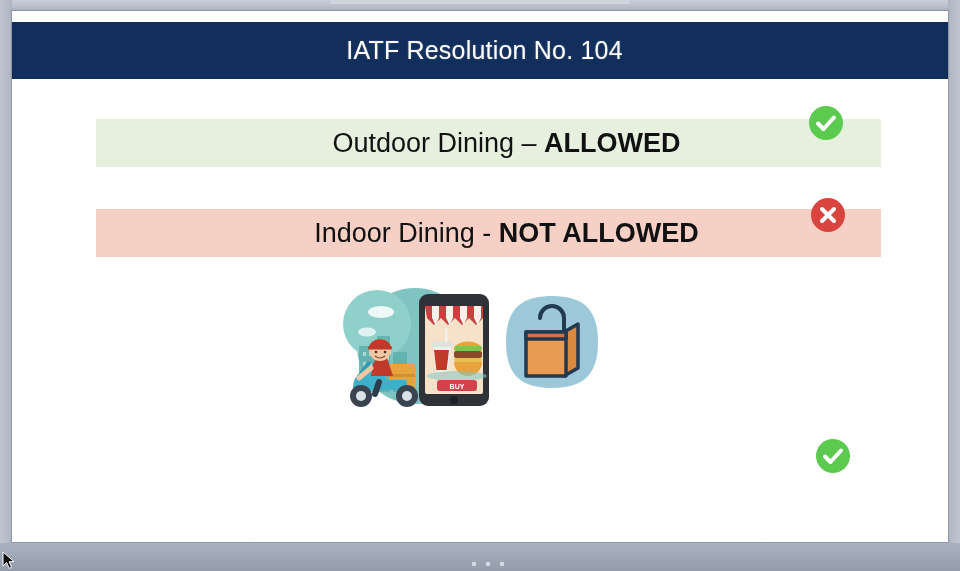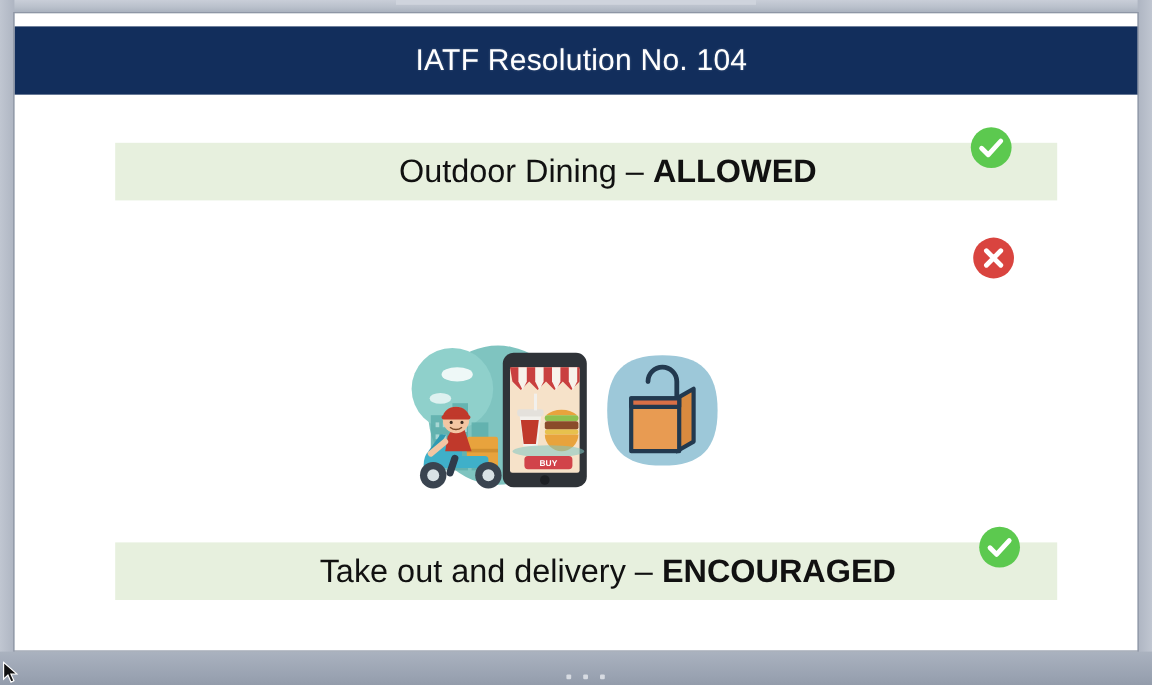--- a/index.html
+++ b/index.html
@@ -80,20 +80,23 @@
       <div class="row row-green" id="row1">
         <div class="txt"><span>Outdoor Dining – </span><b>ALLOWED</b></div>
       </div>
       <div class="badge" id="badge1">
         <svg width="38" height="38" viewBox="0 0 38 38">
           <circle cx="19" cy="19" r="17" fill="#5cc94f"></circle>
           <path d="M11 19.5 L16.5 25 L27 13.5" fill="none" stroke="#ffffff" stroke-width="4" stroke-linecap="round" stroke-linejoin="round"></path>
         </svg>
       </div>
 
+      <div class="row row-pink" id="row2">
+        <div class="txt"><span>Indoor Dining - </span><b>NOT ALLOWED</b></div>
+      </div>
       <div class="badge" id="badge2">
         <svg width="38" height="38" viewBox="0 0 38 38">
           <circle cx="19" cy="19" r="17" fill="#d9443f"></circle>
           <path d="M13 13 L25 25 M25 13 L13 25" fill="none" stroke="#ffffff" stroke-width="4" stroke-linecap="round"></path>
         </svg>
       </div>
 
       <div class="illus">
         <svg width="175" height="130" viewBox="0 0 175 130">
 
@@ -172,23 +175,20 @@
           <svg width="100" height="100" viewBox="0 0 100 100">
             <path d="M50 4 C82 4 96 18 96 50 C96 82 82 96 50 96 C18 96 4 82 4 50 C4 18 18 4 50 4 Z" fill="#9dc8d9"></path>
             <path d="M62 40 l14 -8 v44 l-14 8 z" fill="#d98a3f" stroke="#22394f" stroke-width="3.5" stroke-linejoin="round"></path>
             <path d="M38 26 a12 12 0 0 1 24 0 v14" fill="none" stroke="#22394f" stroke-width="4" stroke-linecap="round"></path>
             <rect x="24" y="40" width="40" height="44" fill="#e89b52" stroke="#22394f" stroke-width="3.5" stroke-linejoin="round"></rect>
             <rect x="24" y="40" width="40" height="7" fill="#d96f46" stroke="#22394f" stroke-width="3.5" stroke-linejoin="round"></rect>
           </svg>
         </div>
       </div>
 
-      <div class="row row-green" id="row3">
-        <div class="txt"><span>Take out and delivery – </span><b>ENCOURAGED</b></div>
-      </div>
       <div class="badge" id="badge3">
         <svg width="38" height="38" viewBox="0 0 38 38">
           <circle cx="19" cy="19" r="17" fill="#5cc94f"></circle>
           <path d="M11 19.5 L16.5 25 L27 13.5" fill="none" stroke="#ffffff" stroke-width="4" stroke-linecap="round" stroke-linejoin="round"></path>
         </svg>
       </div>
 
     </div>
   </div>
 

